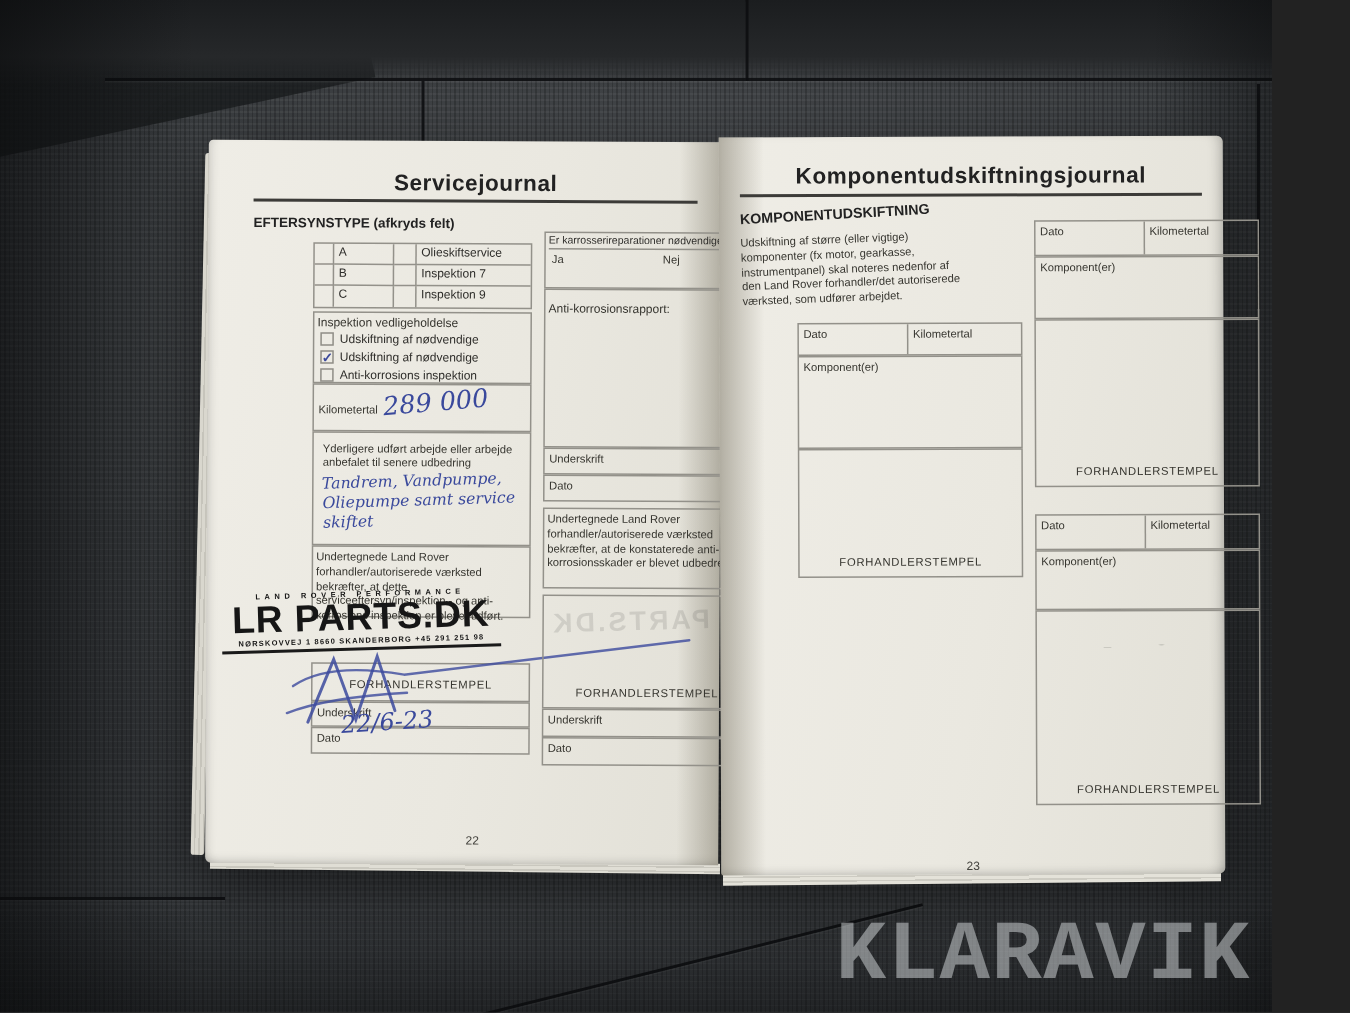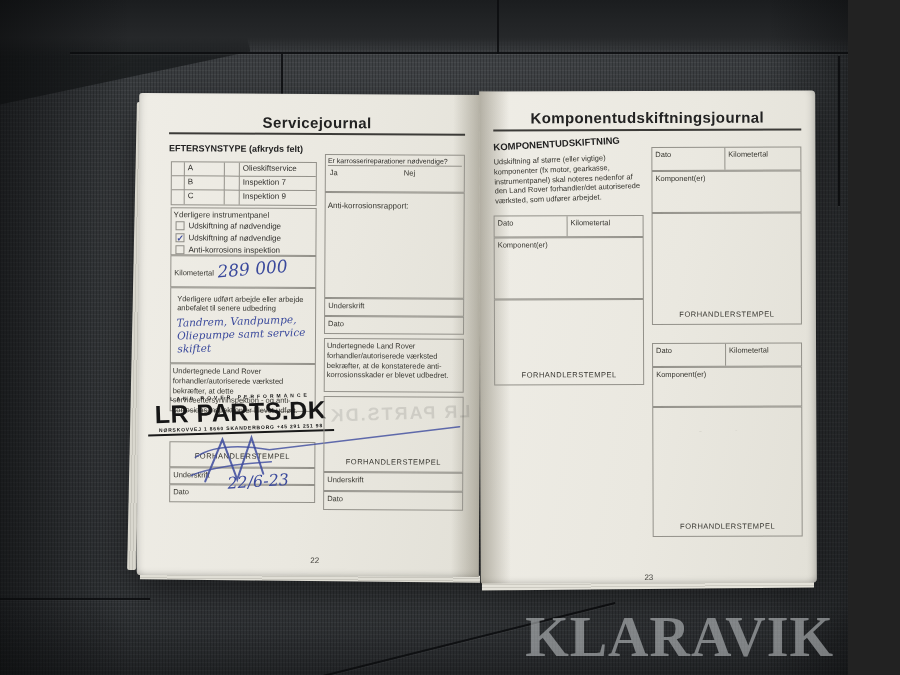--- a/index.html
+++ b/index.html
@@ -45,21 +45,21 @@
         background:linear-gradient(270deg,rgba(96,90,72,.38),rgba(96,90,72,0));}
   .gutter-r{position:absolute;left:0;top:0;width:30px;height:100%;
         background:linear-gradient(90deg,rgba(96,90,72,.42),rgba(96,90,72,0));}
 
   
   .content{position:absolute;color:#2e2d2a;}
   .pg-title{position:absolute;left:0;width:100%;text-align:center;
         font-size:15px;font-weight:bold;color:#222;letter-spacing:.4px;}
   .title-rule{position:absolute;height:2px;background:#3c3b38;}
   .sec-h{position:absolute;font-weight:bold;font-size:9px;color:#222;}
-  .box{position:absolute;border:1px solid #93918a;box-sizing:border-box;}
+  .box{position:absolute;border:1px solid #93918a;box-sizing:border-box;margin-left:38px;}
   .lbl{font-size:7.5px;color:#36352f;}
   .lbl-pad{position:absolute;left:3px;top:2px;font-size:7.5px;color:#36352f;}
   .cb{display:inline-block;width:9px;height:9px;border:1px solid #8f8d86;box-sizing:border-box;
       text-align:center;line-height:8px;font-size:9px;color:#3c4a9d;font-weight:bold;flex:none;}
   .abc{display:grid;grid-template-columns:13px 40px 15px 1fr;grid-auto-rows:14px;}
   .abc > div{border-right:1px solid #93918a;border-bottom:1px solid #93918a;
       font-size:8px;padding:1px 3px;box-sizing:border-box;overflow:hidden;}
   .abc > div:nth-child(4n){border-right:none;}
   .abc > div:nth-child(n+9){border-bottom:none;}
   .mrow{display:flex;align-items:center;gap:4px;font-size:8px;height:12px;padding-left:2px;}
@@ -67,21 +67,21 @@
   .hand{font-family:"DejaVu Serif",serif;font-style:italic;color:#3a499c;}
   .pgnum{position:absolute;width:100%;text-align:center;font-size:8px;color:#44433e;}
   .stempel-lbl{position:absolute;left:0;width:100%;text-align:center;
       font-size:7.5px;letter-spacing:.5px;color:#36352f;}
   .ghost{position:absolute;transform:scaleX(-1) rotate(2deg);opacity:.13;color:#333;
       font-weight:bold;white-space:nowrap;}
   .vline{position:absolute;top:0;bottom:0;width:1px;background:#93918a;}
 
   
   .watermark{position:absolute;right:14px;bottom:6px;font-size:56px;font-weight:800;
-      letter-spacing:1px;color:rgba(225,229,232,.48);font-family:Liberation Serif, serif;}
+      letter-spacing:1px;color:rgba(225,229,232,.48);font-family:Liberation Mono, monospace;}
 </style>
 </head>
 <body>
 
 <div class="scene">
 
   <div class="seat-base"></div>
   <div class="seat-weave"></div>
   <div class="seat-corner"></div>
   <div class="seat-top"></div>
@@ -118,21 +118,21 @@
           <div>B</div>
           <div></div>
           <div>Inspektion 7</div>
           <div></div>
           <div>C</div>
           <div></div>
           <div>Inspektion 9</div>
         </div>
 
         <div class="box" style="left:2px;top:114px;width:146px;height:48px;padding:2px;">
-          <div class="lbl" style="font-size:8px;">Yderligere instrumentpanel</div>
+          <div class="lbl" style="font-size:8px;">Inspektion vedligeholdelse</div>
           <div class="mrow">
             <span class="cb"></span>
             <span>Udskiftning af nødvendige</span>
           </div>
           <div class="mrow">
             <span class="cb">✓</span>
             <span>Udskiftning af nødvendige</span>
           </div>
           <div class="mrow">
             <span class="cb"></span>

